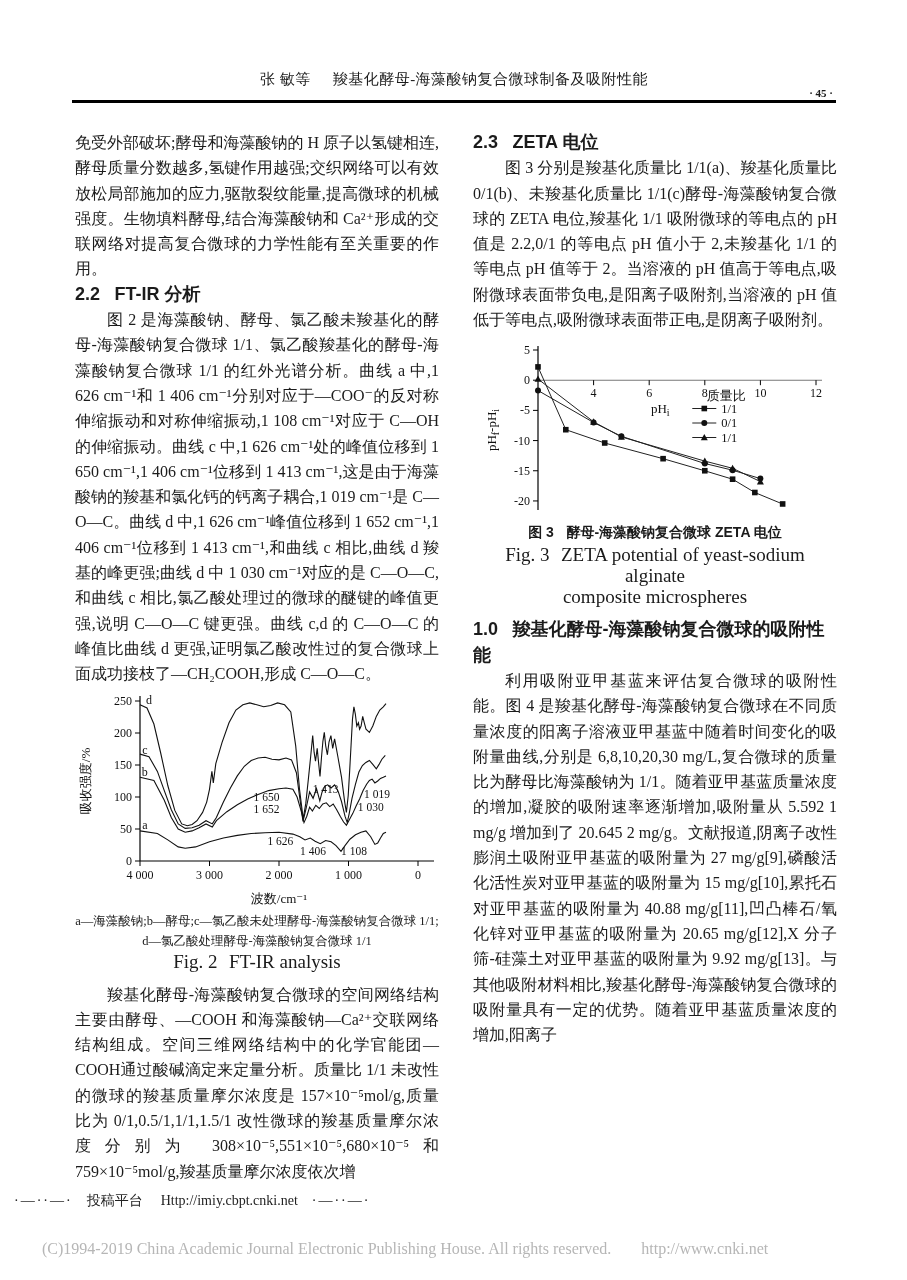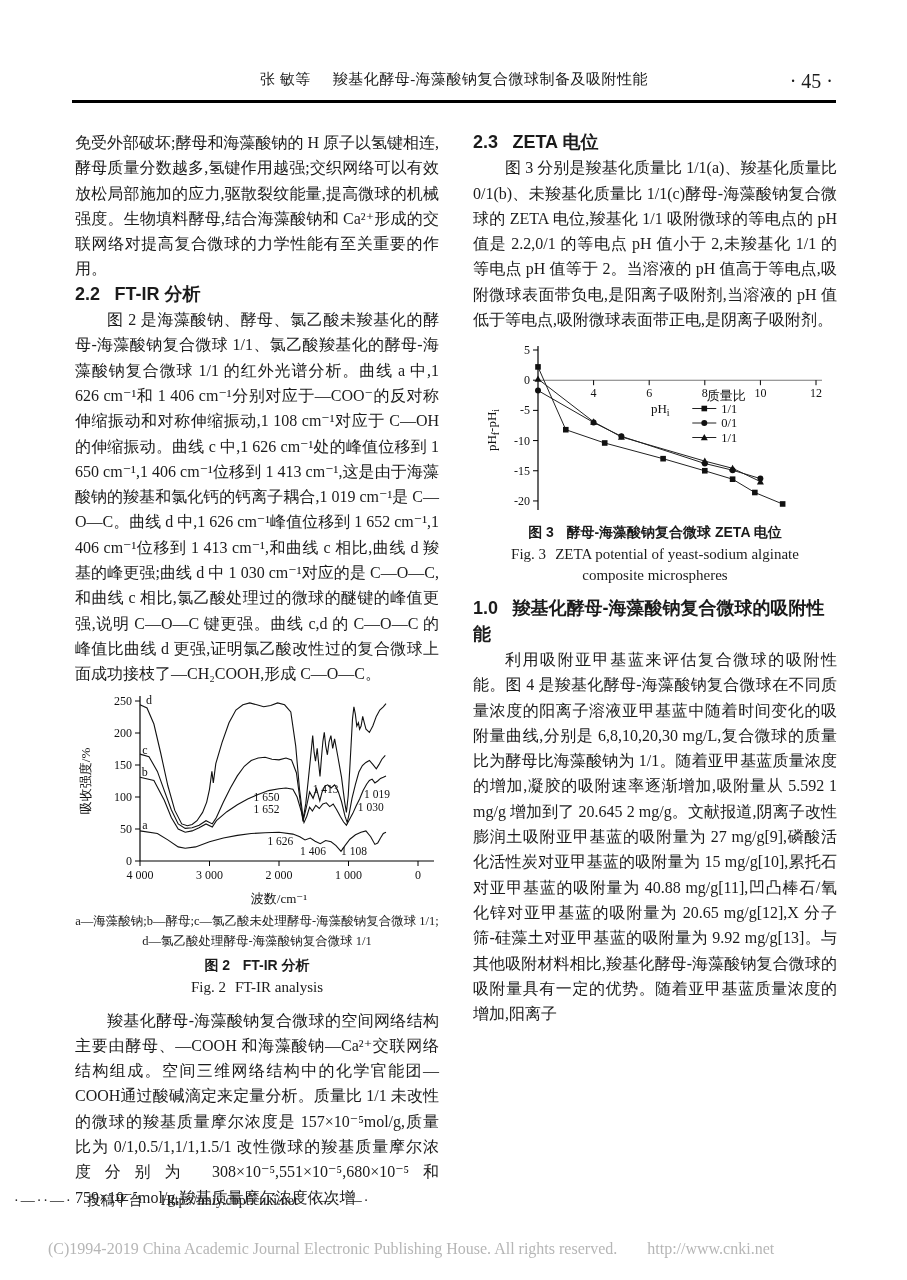--- a/index.html
+++ b/index.html
@@ -1,43 +1,43 @@
 <!DOCTYPE html>
 <html><head>
 <meta charset="utf-8">
 <style>
   html,body{margin:0;padding:0;background:#ffffff;}
   .page{position:relative;width:907px;height:1280px;background:#fff;overflow:hidden;
         font-family:"Liberation Serif","DejaVu Serif",serif;color:#1b1b1b;}
   .header{position:absolute;top:70px;left:73px;width:762px;height:24px;font-size:15px;}
   .header-center{position:absolute;left:0;right:0;text-align:center;letter-spacing:.5px;}
   .header-center .authors{margin-right:22px;}
-  .pageno{position:absolute;right:2px;top:0;font-weight:normal;font-size:20px;}
+  .pageno{position:absolute;right:2px;top:17px;font-weight:bold;font-size:11px;}
   .rule{position:absolute;top:100px;left:72px;width:764px;height:3px;background:#000;}
   .columns{position:absolute;top:130px;left:75px;width:762px;display:flex;gap:34px;}
   .col{width:364px;font-size:16px;line-height:25.3px;text-align:justify;text-justify:inter-ideograph;}
   p.para{margin:0;}
   .indent{text-indent:2em;}
   .heading{margin:0;font-family:"Liberation Sans","DejaVu Sans",sans-serif;font-weight:bold;
            font-size:18px;line-height:25.3px;text-align:left;}
   .heading .ht{margin-left:.8em;}
   svg.chart{display:block;margin:2px auto 2px auto;}
   svg text{font-family:"Liberation Serif","DejaVu Serif",serif;fill:#111;}
   .fignote{font-size:12.5px;line-height:20px;text-align:center;}
   .figcap-zh{font-family:"Liberation Sans","DejaVu Sans",sans-serif;font-weight:bold;
              font-size:14px;line-height:24px;text-align:center;margin-top:2px;}
   .figcap-zh .ht{margin-left:.9em;}
-  .figcap-en{font-size:15px;line-height:21px;text-align:center;}
+  .figcap-en{font-size:19px;line-height:21px;text-align:center;}
   .figcap-en .ht{margin-left:.6em;}
   .gap-s{height:6px;}
   .gap-m{height:10px;}
   .footer{position:absolute;top:1192px;left:0;width:907px;font-size:14px;color:#222;}
   .footer .deco{letter-spacing:2px;margin:0 14px;}
   .footer .plat{margin-right:18px;}
-  .copyright{position:absolute;top:1240px;left:48px;width:843px;color:#b6b6b6;font-size:16px;}
+  .copyright{position:absolute;top:1240px;left:42px;width:843px;color:#b6b6b6;font-size:16px;}
   .copyright .curl{margin-left:30px;}
 </style>
 </head>
 <body>
 
 <div class="page">
 
   <div class="header">
     <div class="header-center">
       <span class="authors">张  敏等</span><span class="rtitle">羧基化酵母-海藻酸钠复合微球制备及吸附性能</span>
@@ -91,21 +91,20 @@
           <text x="190.49" y="123.52" font-size="11.5" text-anchor="middle">1 652</text>
           <text x="249.565" y="104.32" font-size="11.5" text-anchor="middle">1 413</text>
           <text x="300.995" y="109.44" font-size="11.5" text-anchor="middle">1 019</text>
           <text x="294.74" y="121.6" font-size="11.5" text-anchor="middle">1 030</text>
           <text x="204.39000000000001" y="155.52" font-size="11.5" text-anchor="middle">1 626</text>
           <text x="237.055" y="165.76" font-size="11.5" text-anchor="middle">1 406</text>
           <text x="278.06" y="165.76" font-size="11.5" text-anchor="middle">1 108</text>
         </svg>
       <div class="fignote">a—海藻酸钠;b—酵母;c—氯乙酸未处理酵母-海藻酸钠复合微球 1/1;</div>
       <div class="fignote">d—氯乙酸处理酵母-海藻酸钠复合微球 1/1</div>
-      <div class="figcap-zh"><span>图 2</span><span class="ht">FT-IR 分析</span></div>
       <div class="figcap-en"><span>Fig. 2</span><span class="ht">FT-IR analysis</span></div>
       <div class="gap-m"></div>
       <p class="para indent">羧基化酵母-海藻酸钠复合微球的空间网络结构主要由酵母、—COOH 和海藻酸钠—Ca²⁺交联网络结构组成。空间三维网络结构中的化学官能团—COOH通过酸碱滴定来定量分析。质量比 1/1 未改性的微球的羧基质量摩尔浓度是 157×10⁻⁵mol/g,质量比为 0/1,0.5/1,1/1,1.5/1 改性微球的羧基质量摩尔浓度分别为 308×10⁻⁵,551×10⁻⁵,680×10⁻⁵和 759×10⁻⁵mol/g,羧基质量摩尔浓度依次增</p>
     </div>
 
     <div class="col">
       <h3 class="heading"><span>2.3</span><span class="ht">ZETA 电位</span></h3>
       <p class="para indent">图 3 分别是羧基化质量比 1/1(a)、羧基化质量比 0/1(b)、未羧基化质量比 1/1(c)酵母-海藻酸钠复合微球的 ZETA 电位,羧基化 1/1 吸附微球的等电点的 pH 值是 2.2,0/1 的等电点 pH 值小于 2,未羧基化 1/1 的等电点 pH 值等于 2。当溶液的 pH 值高于等电点,吸附微球表面带负电,是阳离子吸附剂,当溶液的 pH 值低于等电点,吸附微球表面带正电,是阴离子吸附剂。</p>
       <div class="gap-s"></div>
       <svg class="chart" width="346" height="178" viewBox="0 0 346 178">

